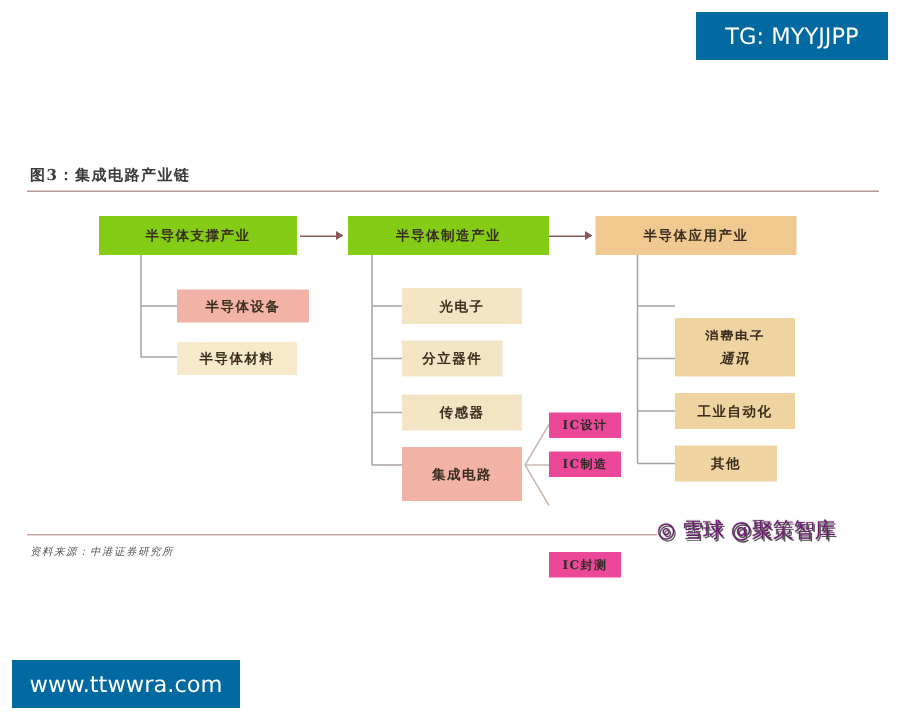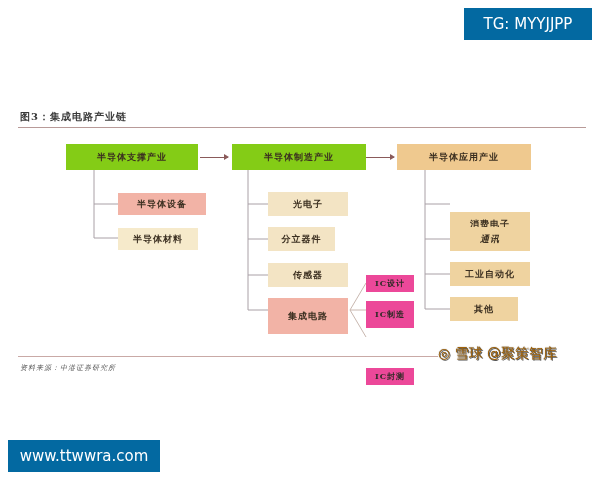--- a/index.html
+++ b/index.html
@@ -36,21 +36,21 @@
       content: ""; position: absolute; right: -1px; top: -3px;
       border-left: 5px solid #8a5a5a; border-top: 3.5px solid transparent; border-bottom: 3.5px solid transparent;
     }
     .badge {
       position: absolute; background: #0369a1; color: #ffffff;
       font-family: "DejaVu Sans", "Liberation Sans", sans-serif;
       display: flex; align-items: center; justify-content: center;
     }
     .watermark {
       position: absolute; left: 438px; top: 345px; font-size: 14px;
-      color: #a16207; font-family: "DejaVu Sans", sans-serif;
+      color: #701a75; font-family: "DejaVu Sans", sans-serif;
       text-shadow: 0 0 1px #666, 1px 1px 0 #555; white-space: nowrap;
     }
     svg.conn { position: absolute; left: 0; top: 0; }
   </style>
 </head>
 <body>
 
 <div class="badge" style="left:464px; top:8px; width:128px; height:32px; font-size:15px;">TG: MYYJJPP</div>
 
 <div class="abs title">图3：集成电路产业链</div>
@@ -87,21 +87,21 @@
 
 <div class="box child-pink" style="left:118px; top:193px; width:88px; height:22px;">半导体设备</div>
 <div class="box child-material" style="left:118px; top:228px; width:80px; height:22px;">半导体材料</div>
 
 <div class="box child-light" style="left:268px; top:192px; width:80px; height:24px;">光电子</div>
 <div class="box child-light" style="left:268px; top:227px; width:67px; height:24px;">分立器件</div>
 <div class="box child-light" style="left:268px; top:263px; width:80px; height:24px;">传感器</div>
 <div class="box child-pink" style="left:268px; top:298px; width:80px; height:36px;">集成电路</div>
 
 <div class="box ic" style="left:366px; top:275px; width:48px; height:17px;">IC设计</div>
-<div class="box ic" style="left:366px; top:301px; width:48px; height:27px;">IC制造</div>
+<div class="box ic" style="left:366px; top:301px; width:48px; height:17px;">IC制造</div>
 <div class="box ic" style="left:366px; top:328px; width:48px; height:17px;margin-top:40px;">IC封测</div>
 
 <div class="box child-app" style="left:450px; top:192px; width:80px; height:24px;margin-top:20px;">消费电子</div>
 <div class="box child-app" style="left:450px; top:227px; width:80px; height:24px;font-style:italic;">通讯</div>
 <div class="box child-app" style="left:450px; top:262px; width:80px; height:24px;">工业自动化</div>
 <div class="box child-app" style="left:450px; top:297px; width:68px; height:24px;">其他</div>
 
 <div class="abs rule-bottom"></div>
 <div class="abs source">资料来源：中港证券研究所</div>
 

